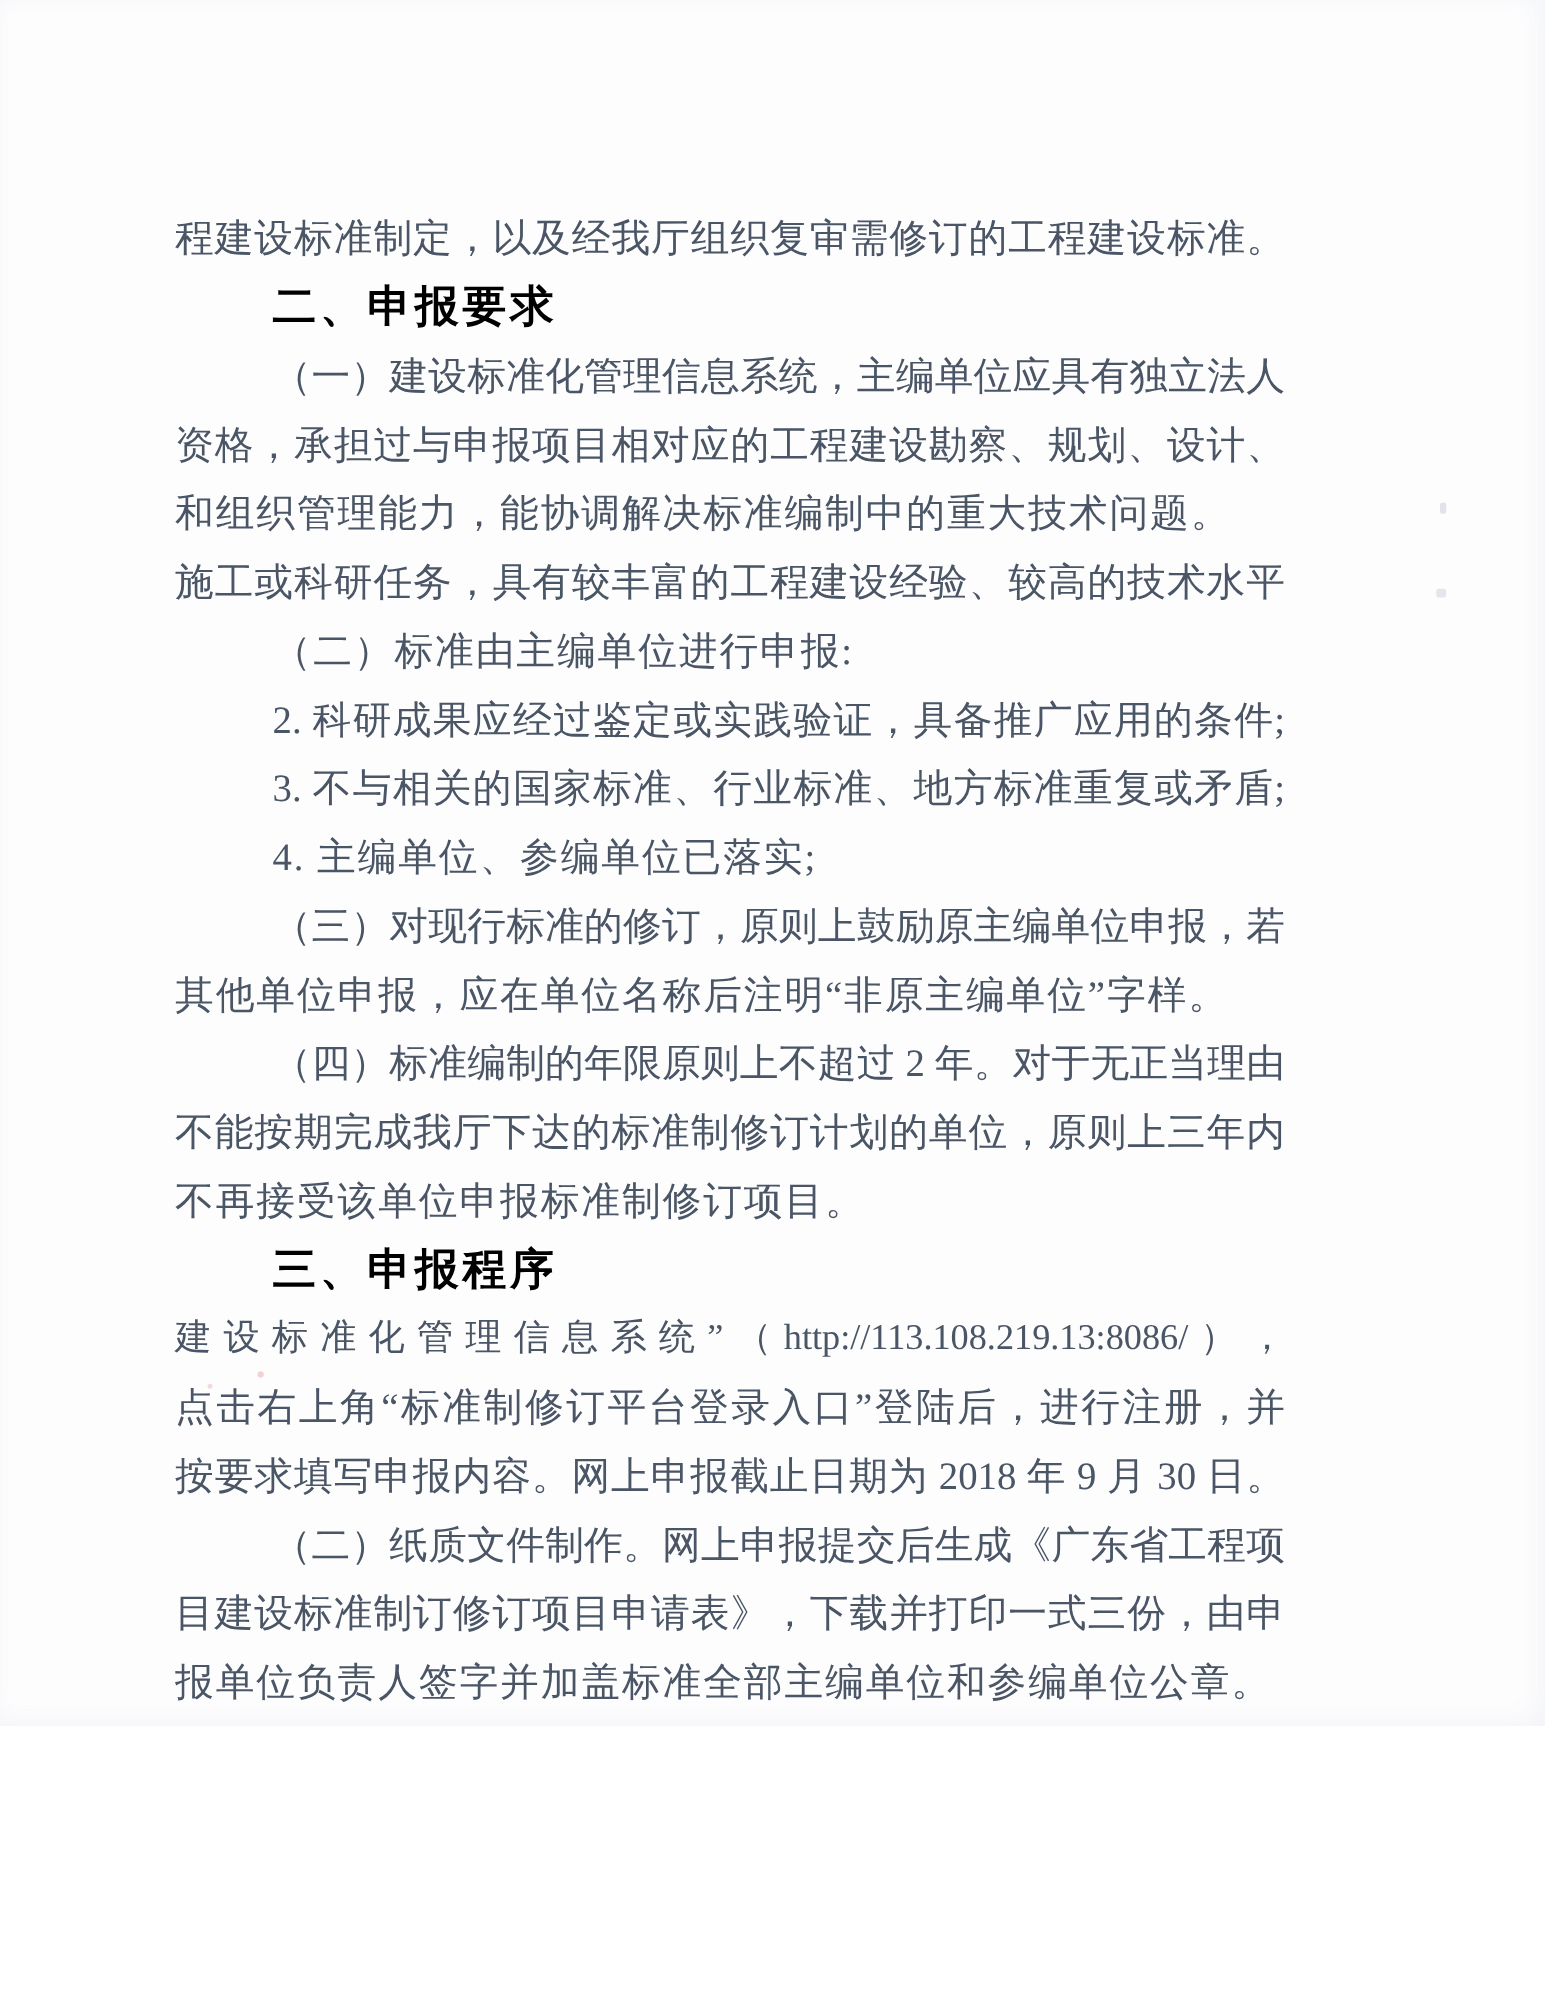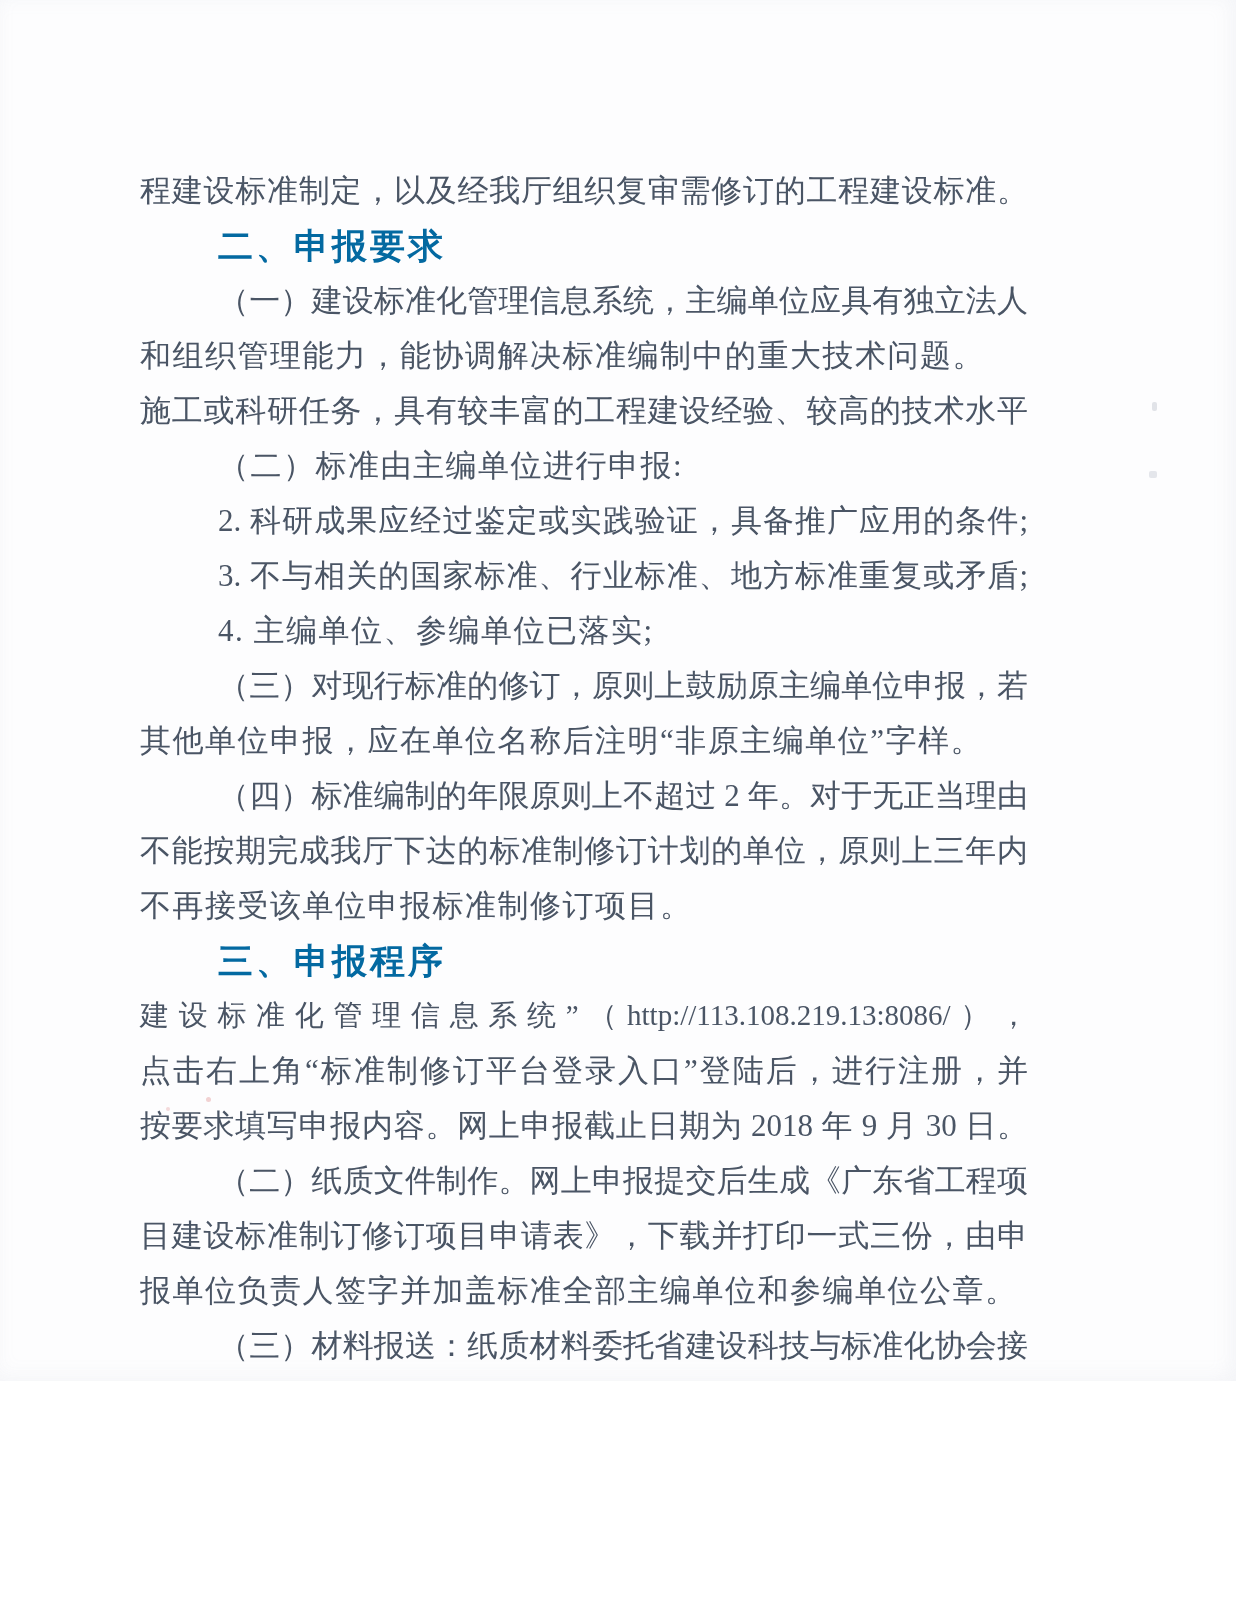--- a/index.html
+++ b/index.html
@@ -23,21 +23,21 @@
     letter-spacing:0;
     white-space:normal;
     text-align:justify;
     text-align-last:justify;
   }
   .ln.ind { padding-left:78px; }
   .ln.hd {
     font-family:"Liberation Sans","DejaVu Sans",sans-serif;
     font-weight:700;
     font-size:35px;
-    color:#0369a1;
+    color:#000000;
     letter-spacing:3px;
     text-align:left; text-align-last:left;
   }
   .ln.url { font-size:29px; }
   .pagenum {
     position:absolute; left:143px; top:1513px;
     height:34px; line-height:34px;
     font-size:26px; letter-spacing:5px;
     color:#525d6c;
     font-family:"Liberation Serif","DejaVu Serif",serif;
@@ -70,20 +70,21 @@
 </style>
 </head>
 <body>
 
 <div class="page">
 
   <div class="textblock">
     <div class="ln j">程建设标准制定，以及经我厅组织复审需修订的工程建设标准。</div>
     <div class="ln hd ind">二、申报要求</div>
     <div class="ln ind j">（一）建设标准化管理信息系统，主编单位应具有独立法人</div>
+    <div class="ln j">资格，承担过与申报项目相对应的工程建设勘察、规划、设计、</div>
     <div class="ln">和组织管理能力，能协调解决标准编制中的重大技术问题。</div>
     <div class="ln j">施工或科研任务，具有较丰富的工程建设经验、较高的技术水平</div>
     <div class="ln ind">（二）标准由主编单位进行申报:</div>
     <div class="ln ind j">2. 科研成果应经过鉴定或实践验证，具备推广应用的条件;</div>
     <div class="ln ind j">3. 不与相关的国家标准、行业标准、地方标准重复或矛盾;</div>
     <div class="ln ind">4. 主编单位、参编单位已落实;</div>
     <div class="ln ind j">（三）对现行标准的修订，原则上鼓励原主编单位申报，若</div>
     <div class="ln">其他单位申报，应在单位名称后注明“非原主编单位”字样。</div>
     <div class="ln ind j">（四）标准编制的年限原则上不超过 2 年。对于无正当理由</div>
     <div class="ln j">不能按期完成我厅下达的标准制修订计划的单位，原则上三年内</div>

